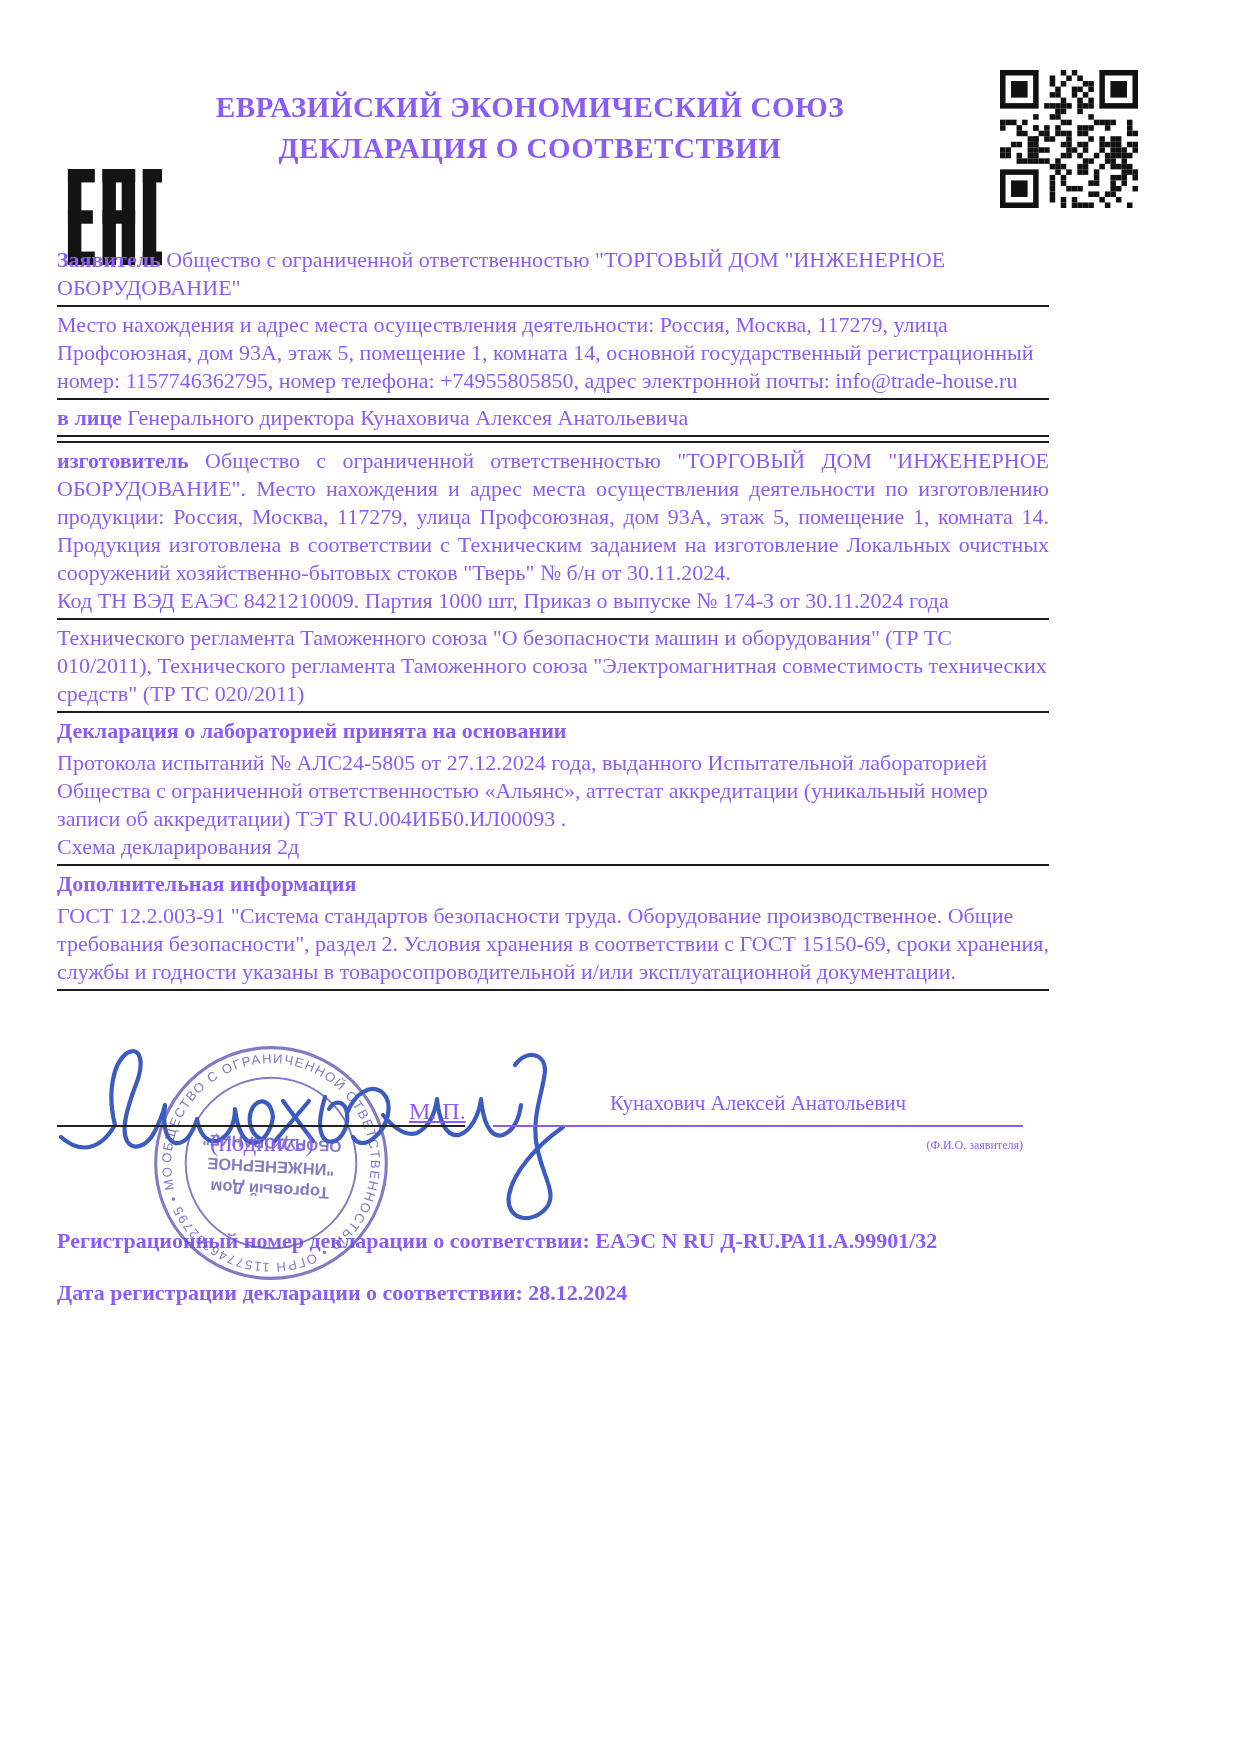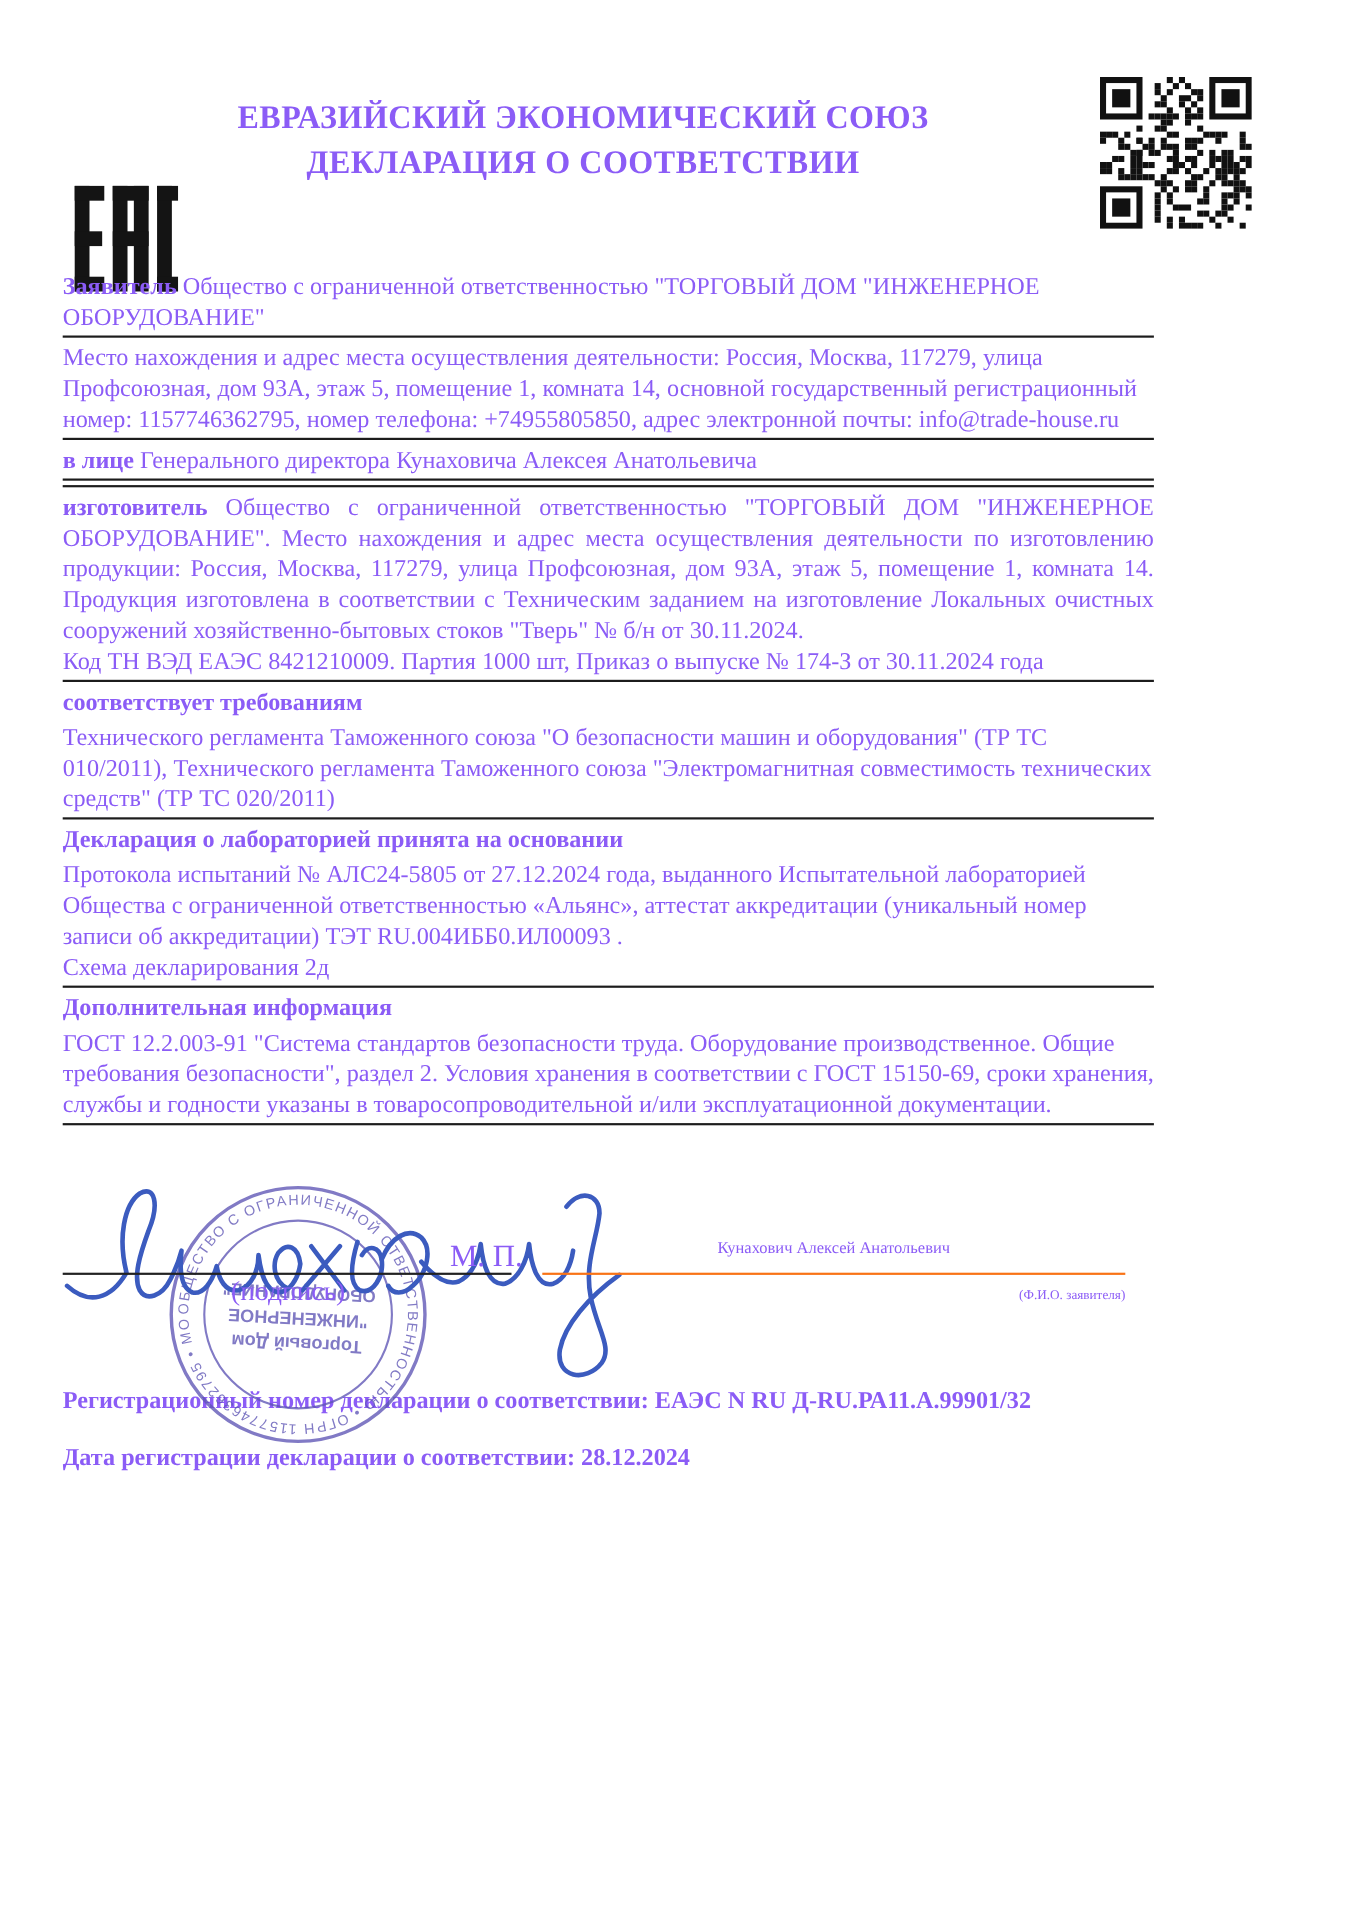--- a/index.html
+++ b/index.html
@@ -15,23 +15,23 @@
   .content{position:absolute;left:57px;top:246px;width:992px;font-size:22px;line-height:28px;}
   .para{margin:0;}
   .para b{font-weight:bold;}
   .just{text-align:justify;}
   .rule{border-top:2px solid #1c1c1c;height:0;margin:3px 0 4px;}
   .lead{font-weight:bold;margin:2px 0 4px;}
   
   .sig-area{position:relative;height:212px;margin-top:8px;}
   .sig-line{position:absolute;left:0;top:126px;width:408px;border-top:2px solid #222;}
   .sig-caption{position:absolute;left:95px;top:130px;width:220px;text-align:center;font-size:25px;}
-  .mp{position:absolute;left:352px;top:98px;font-size:28px;}
+  .mp{position:absolute;left:352px;top:98px;font-size:24px;text-decoration:underline;}
   .fio-block{position:absolute;left:436px;top:90px;width:530px;text-align:center;}
-  .fio-name{font-size:15px;padding-bottom:8px;border-bottom:2px solid #f97316;}
+  .fio-name{font-size:21px;padding-bottom:8px;border-bottom:2px solid #8b5cf6;}
   .fio-caption{font-size:12px;padding-top:4px;text-align:right;}
   .signature-svg{position:absolute;left:-4px;top:26px;pointer-events:none;}
   .stamp-svg{position:absolute;left:88px;top:38px;opacity:.78;pointer-events:none;}
   
   .footer-line{margin:0;font-weight:bold;font-size:22px;}
   .f1{margin-top:16px;}
   .f2{margin-top:24px;}
 </style>
 </head>
 <body>
@@ -272,21 +272,20 @@
 
     <p class="para"><b>в лице</b> <span>Генерального директора Кунаховича Алексея Анатольевича</span></p>
     <div class="rule"></div>
 
     <div class="rule"></div>
 
     <p class="para just"><b>изготовитель</b> <span>Общество с ограниченной ответственностью "ТОРГОВЫЙ ДОМ "ИНЖЕНЕРНОЕ ОБОРУДОВАНИЕ". Место нахождения и адрес места осуществления деятельности по изготовлению продукции: Россия, Москва, 117279, улица Профсоюзная, дом 93А, этаж 5, помещение 1, комната 14. Продукция изготовлена в соответствии с Техническим заданием на изготовление Локальных очистных сооружений хозяйственно-бытовых стоков "Тверь" № б/н от 30.11.2024.</span></p>
     <p class="para"><span>Код ТН ВЭД ЕАЭС 8421210009. Партия 1000 шт, Приказ о выпуске № 174-З от 30.11.2024 года</span></p>
     <div class="rule"></div>
 
-    <p class="para lead">соответствует требованиям</p>
     <p class="para"><span>Технического регламента Таможенного союза "О безопасности машин и оборудования" (ТР ТС 010/2011), Технического регламента Таможенного союза "Электромагнитная совместимость технических средств" (ТР ТС 020/2011)</span></p>
     <div class="rule"></div>
 
     <p class="para lead">Декларация о лабораторией принята на основании</p>
     <p class="para"><span>Протокола испытаний № АЛС24-5805 от 27.12.2024 года, выданного Испытательной лабораторией Общества с ограниченной ответственностью «Альянс», аттестат аккредитации (уникальный номер записи об аккредитации) ТЭТ RU.004ИББ0.ИЛ00093 .</span></p>
     <p class="para">Схема декларирования 2д</p>
     <div class="rule"></div>
 
     <p class="para lead">Дополнительная информация</p>
     <p class="para"><span>ГОСТ 12.2.003-91 "Система стандартов безопасности труда. Оборудование производственное. Общие требования безопасности", раздел 2. Условия хранения в соответствии с ГОСТ 15150-69, сроки хранения, службы и годности указаны в товаросопроводительной и/или эксплуатационной документации.</span></p>

